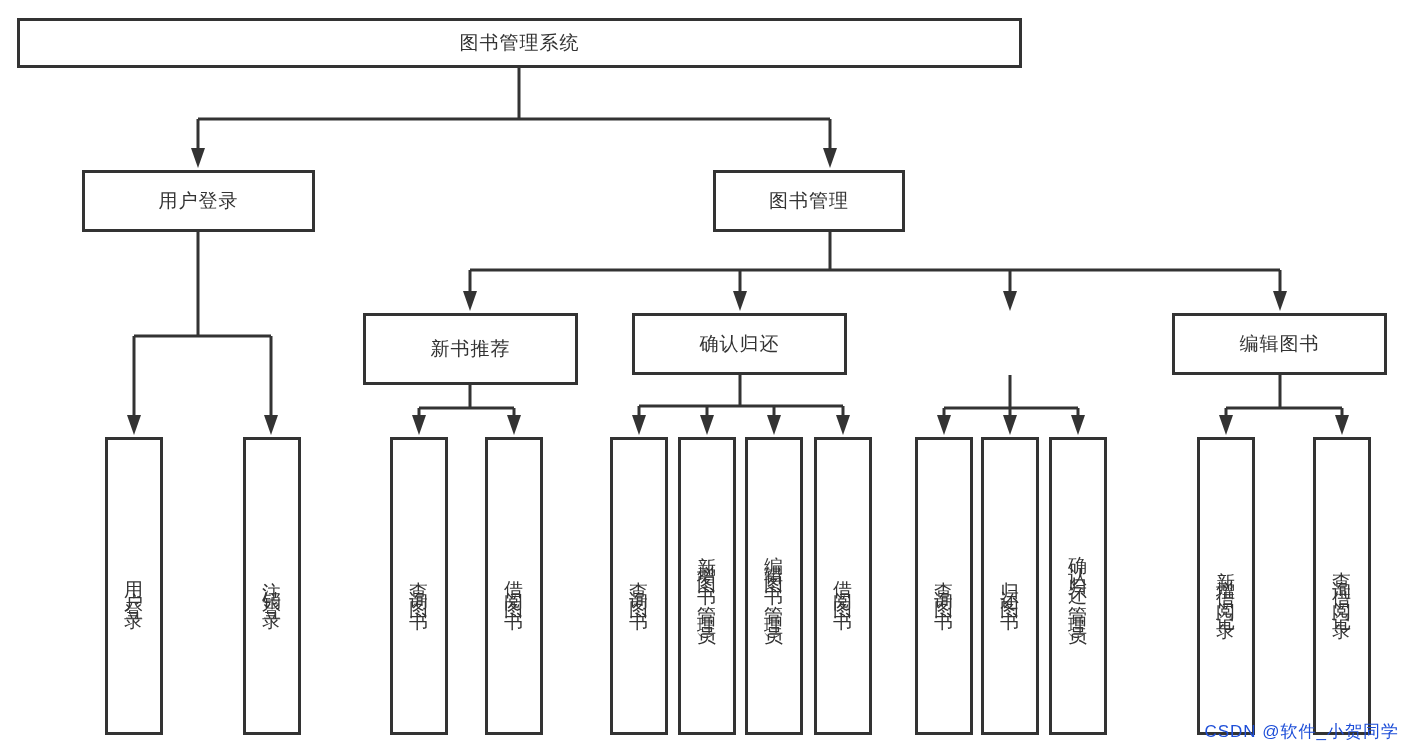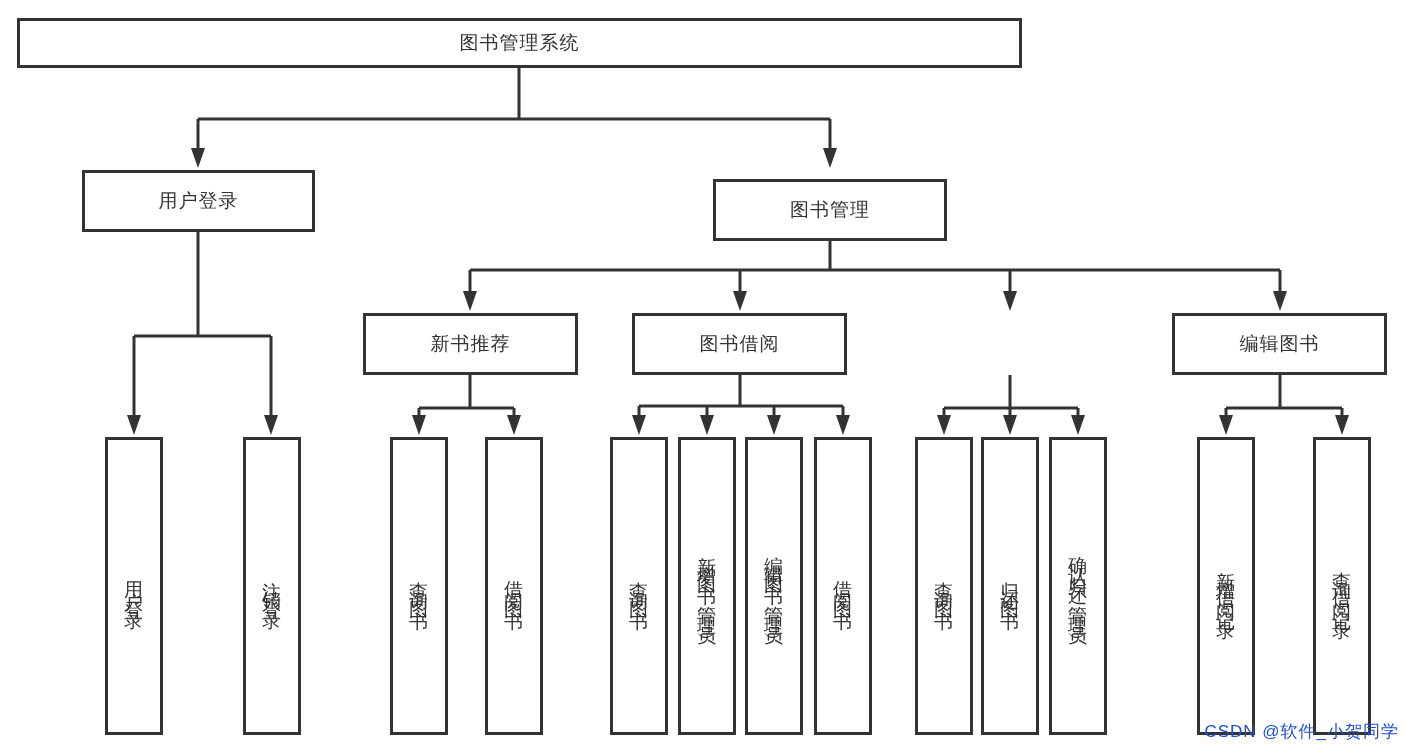--- a/index.html
+++ b/index.html
@@ -62,24 +62,24 @@
       <line x1="1010" y1="408" x2="1010" y2="415" marker-end="url(#ah)"></line>
       <line x1="1078" y1="408" x2="1078" y2="415" marker-end="url(#ah)"></line>
       <line x1="1226" y1="408" x2="1226" y2="415" marker-end="url(#ah)"></line>
       <line x1="1342" y1="408" x2="1342" y2="415" marker-end="url(#ah)"></line>
     </g>
   </svg>
 
   <div class="box" style="left:17px;top:18px;width:1005px;height:50px;">图书管理系统</div>
 
   <div class="box" style="left:82px;top:170px;width:233px;height:62px;">用户登录</div>
-  <div class="box" style="left:713px;top:179px;width:234px;height:62px;">图书管理</div>
+  <div class="box" style="left:713px;top:170px;width:192px;height:62px;">图书管理</div>
 
-  <div class="box" style="left:363px;top:313px;width:215px;height:62px;">新书推荐</div>
-  <div class="box" style="left:632px;top:313px;width:215px;height:62px;">图书借阅</div>
+  <div class="box" style="left:363px;top:313px;width:215px;height:72px;">新书推荐</div>
+  <div class="box" style="left:632px;top:313px;width:215px;height:62px;">确认归还</div>
   <div class="box" style="left:1172px;top:313px;width:215px;height:62px;">编辑图书</div>
 
   <div class="box vbox" style="left:105px;top:437px;width:58px;height:298px;">用户登录</div>
   <div class="box vbox" style="left:243px;top:437px;width:58px;height:298px;">注销登录</div>
 
   <div class="box vbox" style="left:390px;top:437px;width:58px;height:298px;">查询图书</div>
   <div class="box vbox" style="left:485px;top:437px;width:58px;height:298px;">借阅图书</div>
 
   <div class="box vbox" style="left:610px;top:437px;width:58px;height:298px;">查询图书</div>
   <div class="box vbox" style="left:678px;top:437px;width:58px;height:298px;">新增图书（管理员）</div>

